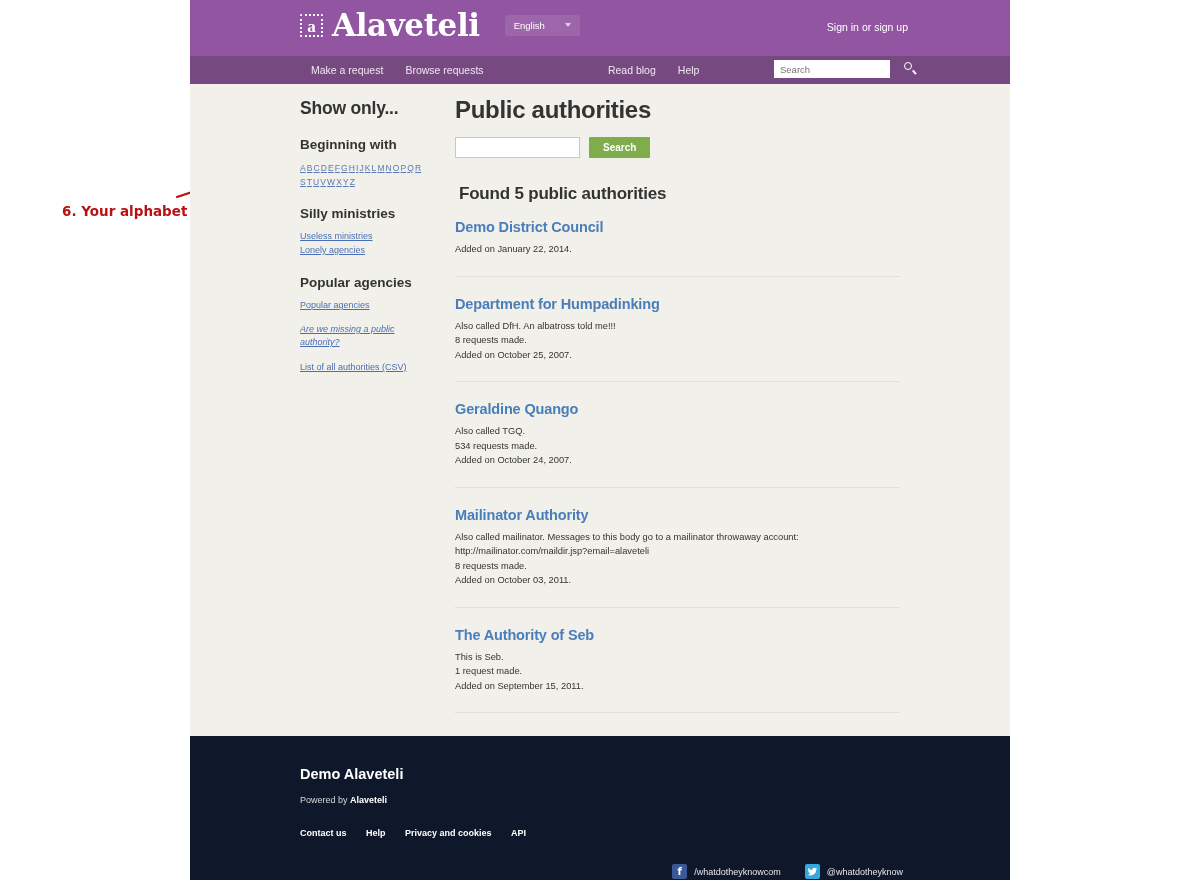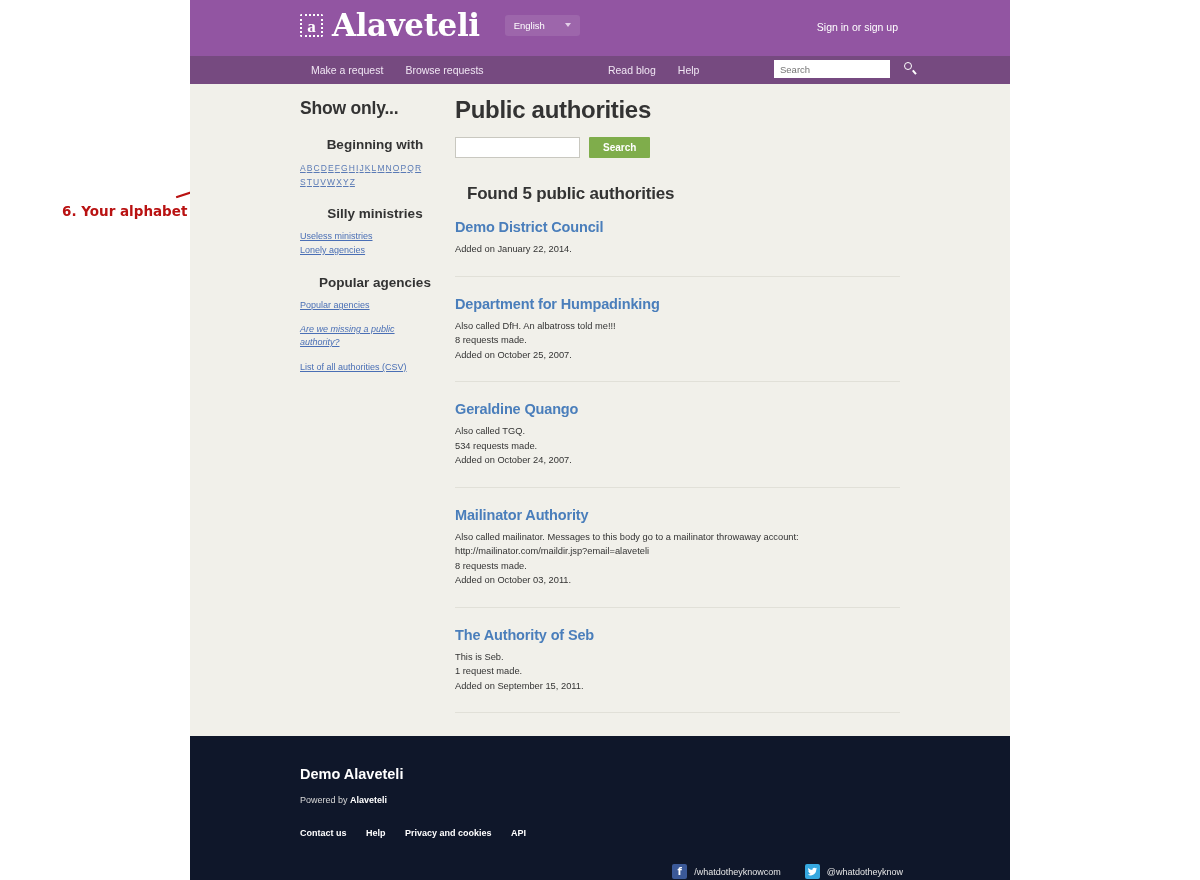--- a/index.html
+++ b/index.html
@@ -73,21 +73,21 @@
     white-space: nowrap;
   }
   .caret-down {
     width: 0; height: 0;
     border-left: 3.5px solid transparent;
     border-right: 3.5px solid transparent;
     border-top: 4px solid #e3cfe8;
   }
   .signin {
     position: absolute;
-    right: 112px;
+    right: 102px;
     top: 21px;
     color: #ffffff;
     font-size: 10.5px;
     text-decoration: none;
     white-space: nowrap;
   }
 
   
   .navbar {
     height: 28px;
@@ -178,21 +178,20 @@
     font-weight: bold;
     color: #333333;
     margin: 0 0 18px 0;
     letter-spacing: -0.2px;
   }
   .side-h2 {
     font-size: 13.5px;
     font-weight: bold;
     color: #333333;
     margin: 0 0 8px 0;
-    text-align: center;
   }
   .alpha {
     line-height: 12px;
     margin-bottom: 18px;
     max-width: 132px;
   }
   .alpha a {
     color: #5a7ab5;
     font-size: 8.5px;
     text-decoration: underline;
@@ -249,21 +248,21 @@
     padding: 0 14px;
     height: 21px;
     cursor: pointer;
     font-family: "Liberation Sans", sans-serif;
     border-radius: 1px;
   }
   .main h2.found {
     font-size: 17px;
     font-weight: bold;
     color: #333333;
-    margin: 0 0 15px 12px;
+    margin: 0 0 15px 4px;
     letter-spacing: -0.2px;
   }
 
   .auth {
     border-bottom: 1px solid #e1e0d8;
     padding-bottom: 19px;
     margin-bottom: 19px;
   }
   .auth:last-of-type { }
   .auth .name {

